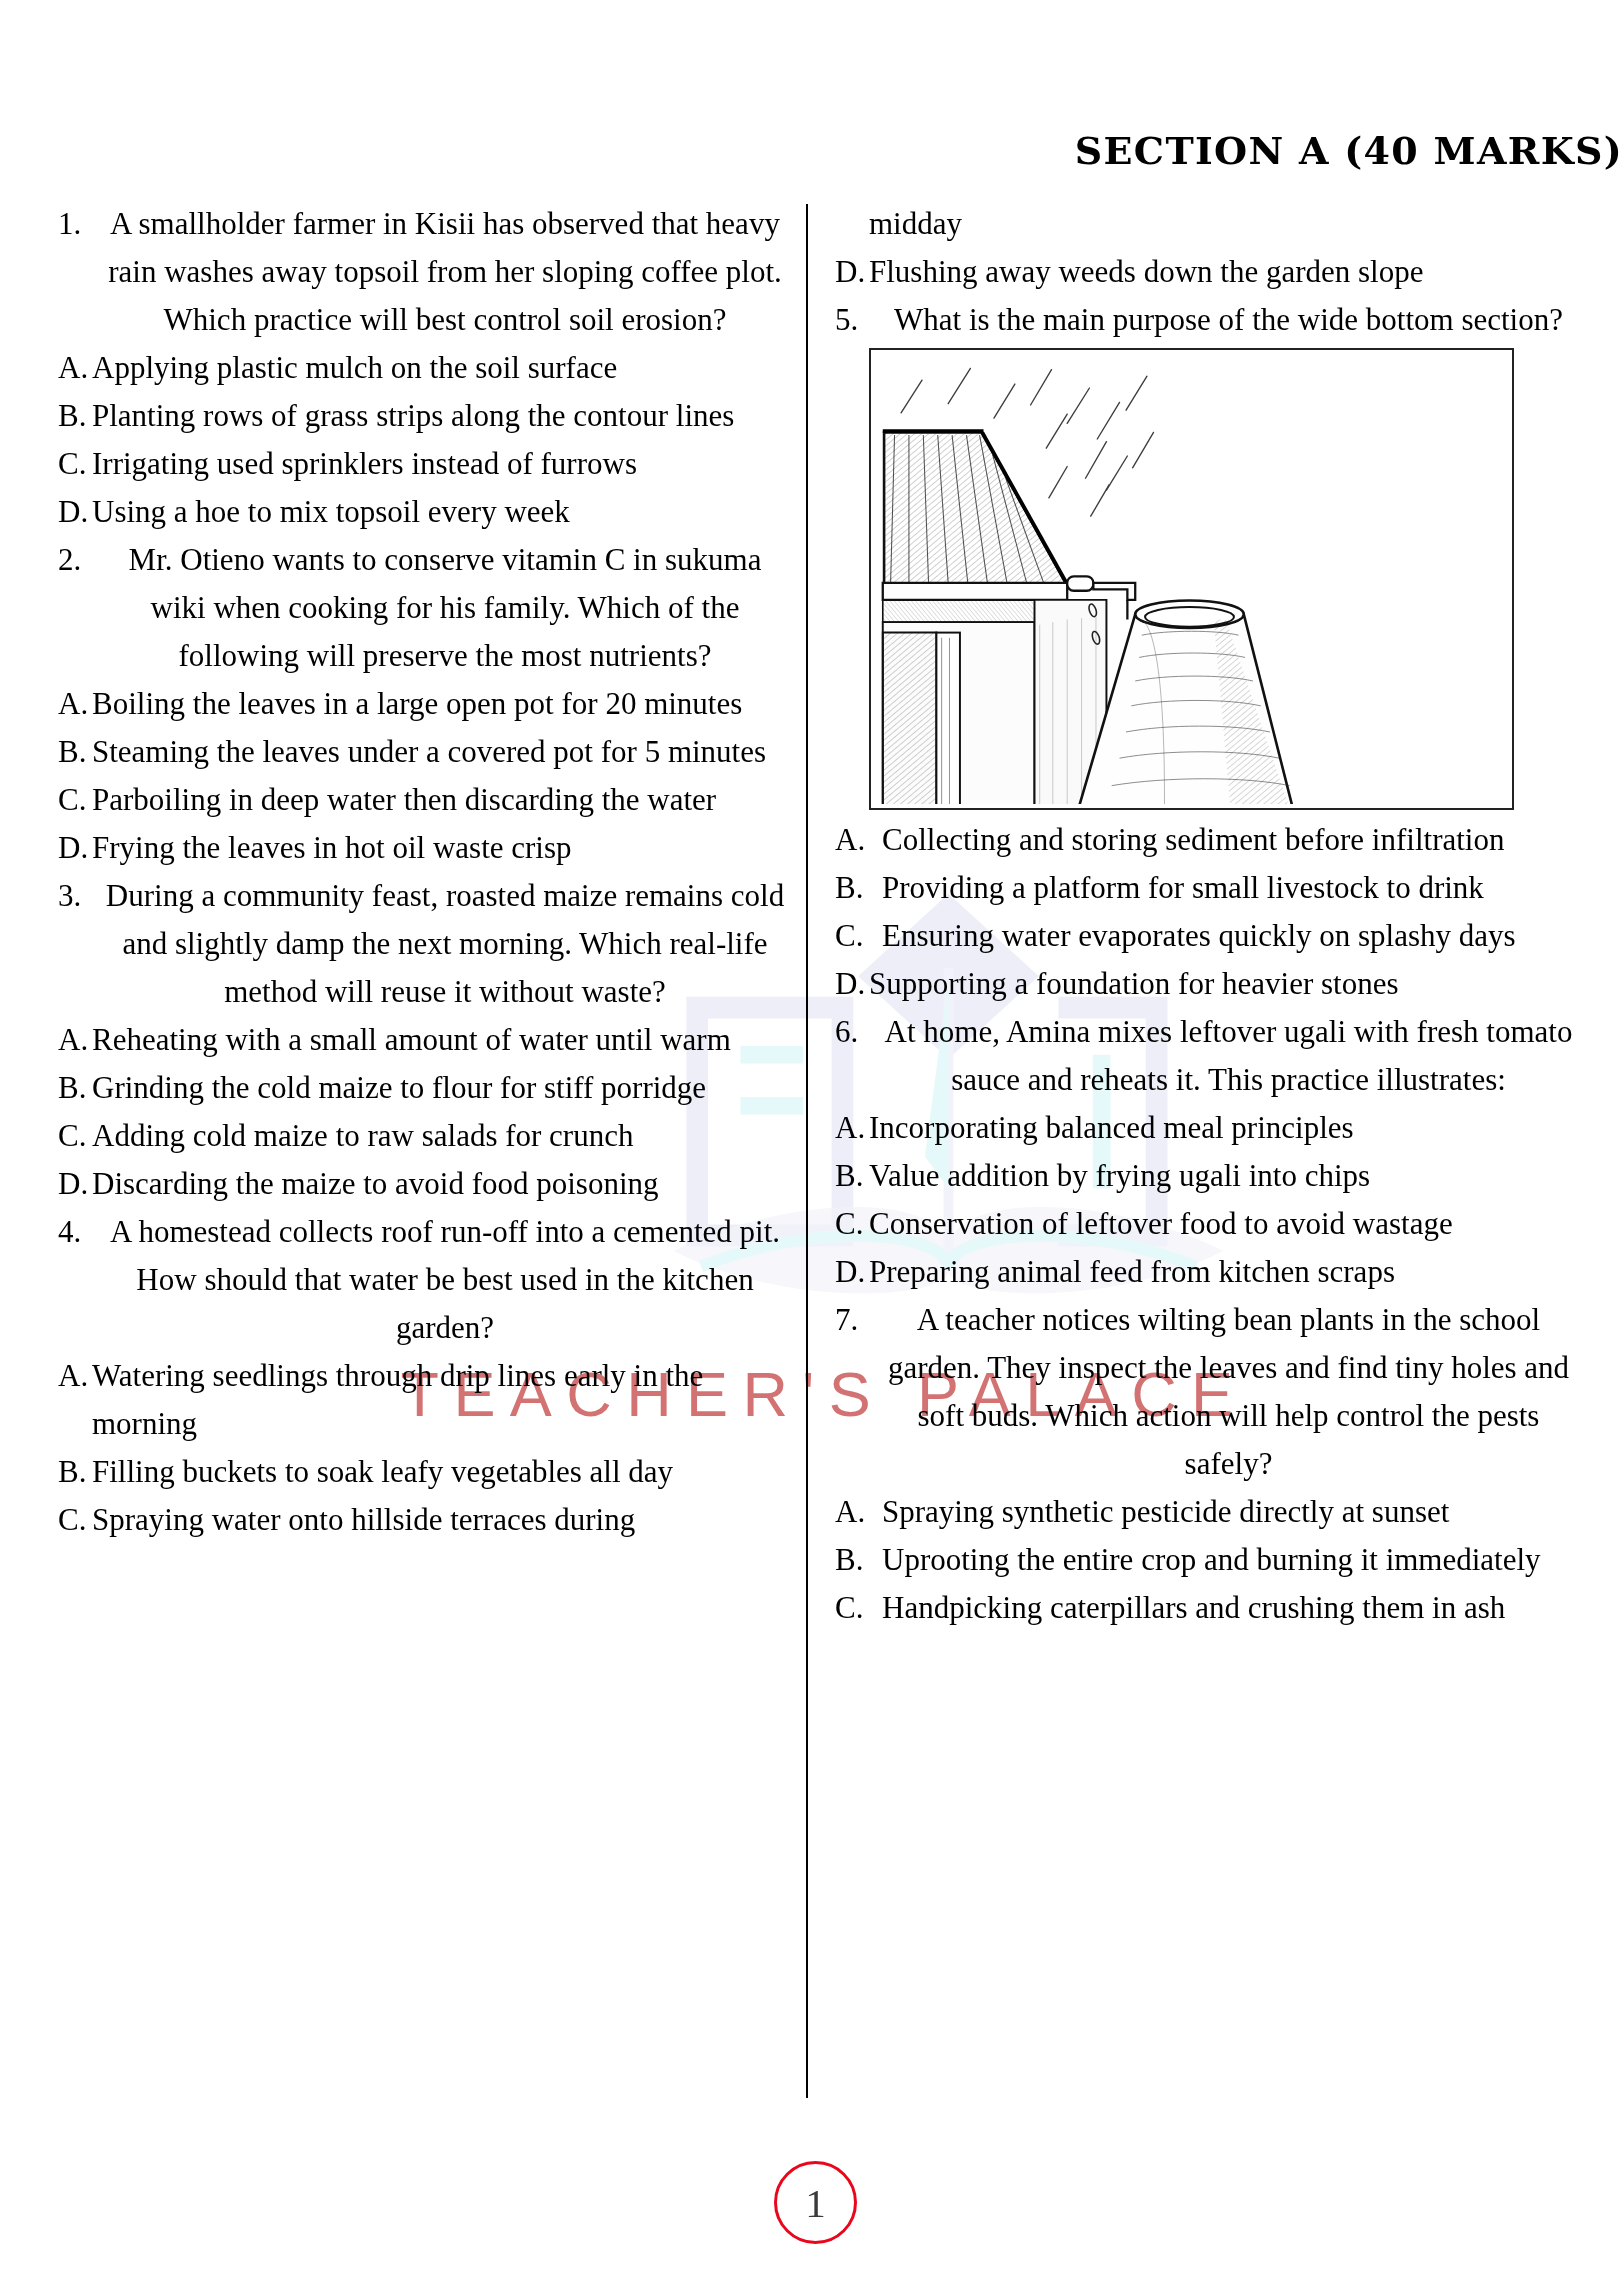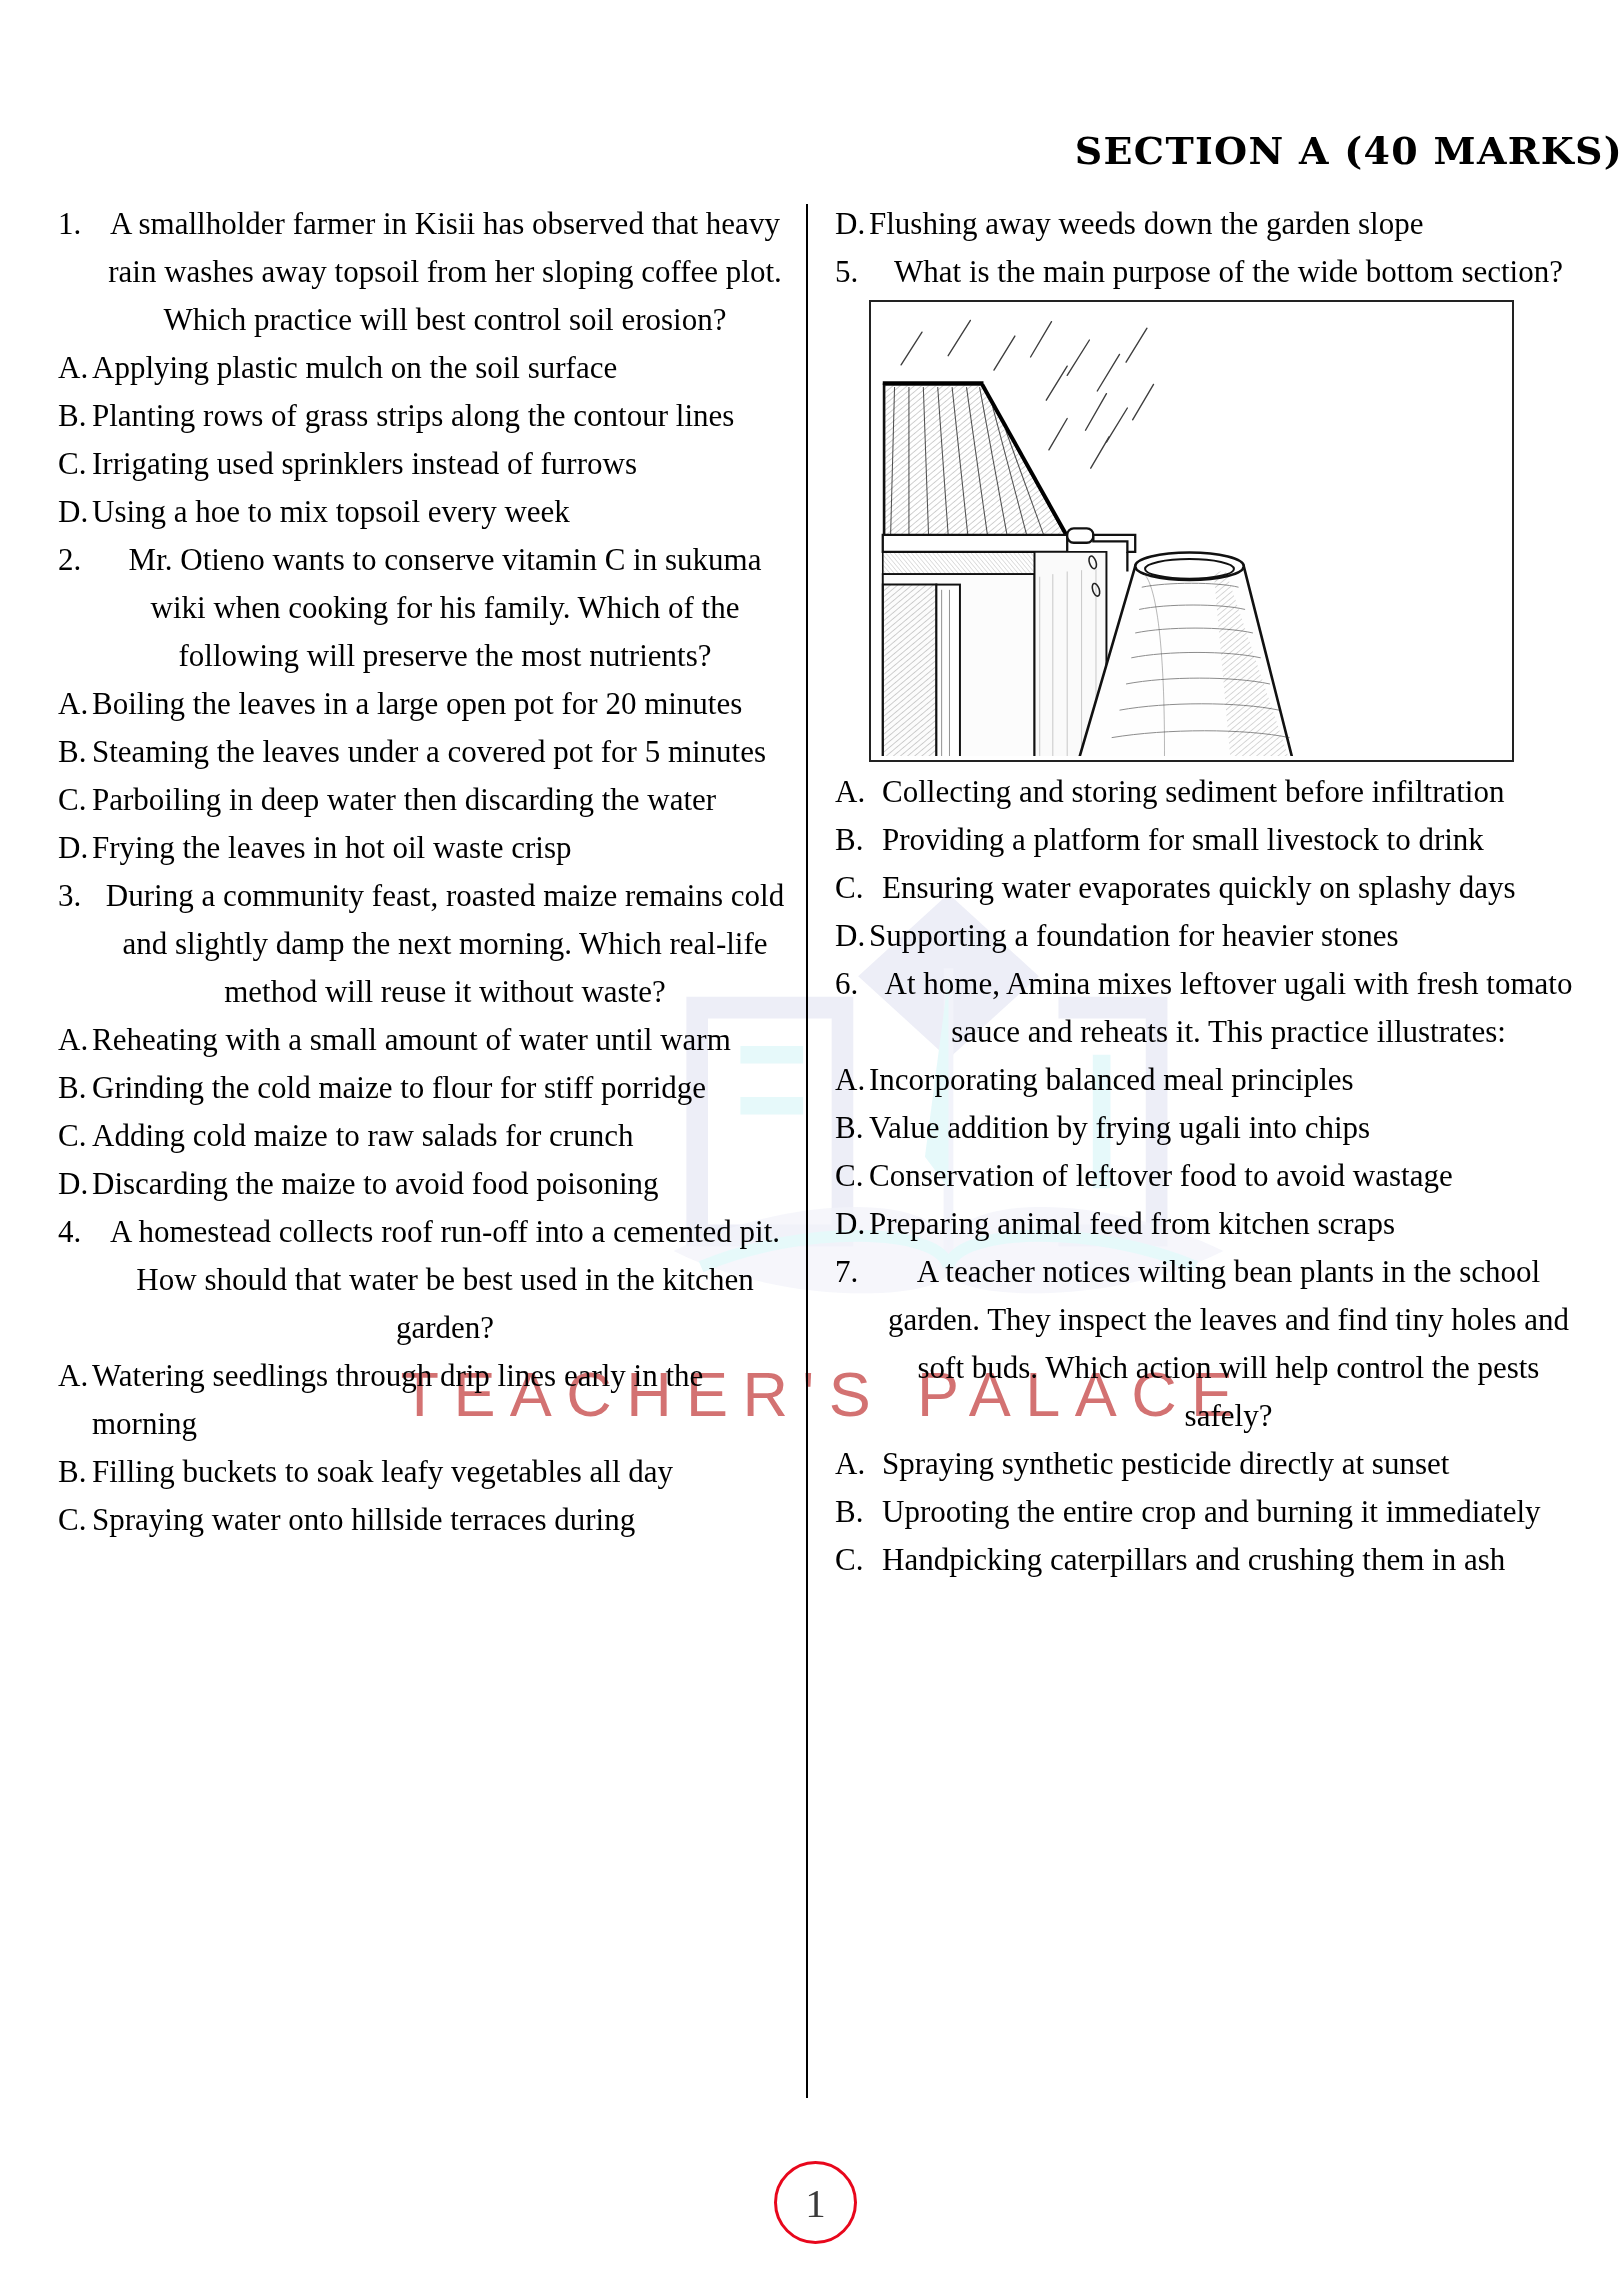--- a/index.html
+++ b/index.html
@@ -164,20 +164,24 @@
       <div class="opt">
         <div class="opt-letter">C.</div>
         <div class="opt-body">Spraying water onto hillside terraces during</div>
       </div>
 
     </div>
 
     <div class="col" id="col-right">
 
       <div class="opt">
+        <div class="opt-letter"></div>
+        <div class="opt-body">midday</div>
+      </div>
+      <div class="opt">
         <div class="opt-letter">D.</div>
         <div class="opt-body">Flushing away weeds down the garden slope</div>
       </div>
 
       <div class="q">
         <div class="q-num">5.</div>
         <div class="q-body">What is the main purpose of the wide bottom section?</div>
       </div>
 
       <div id="figure-wrap">

